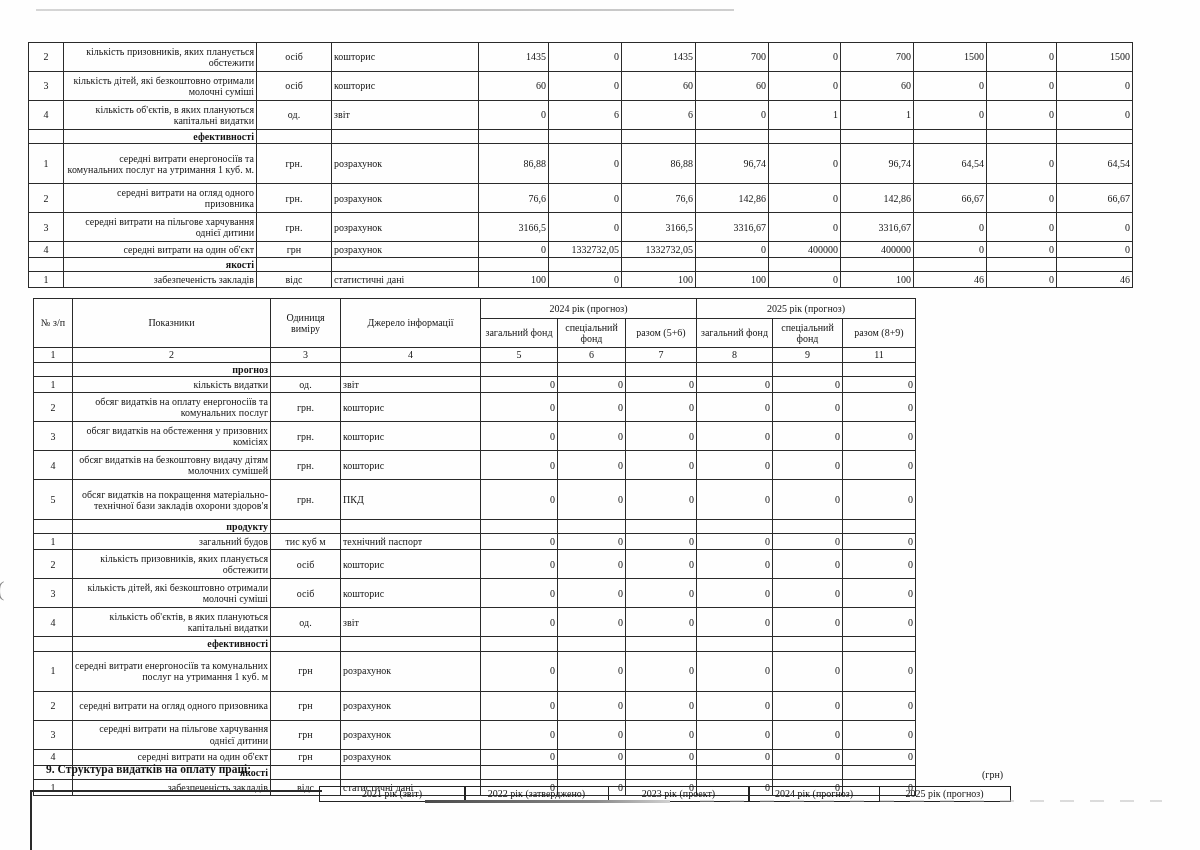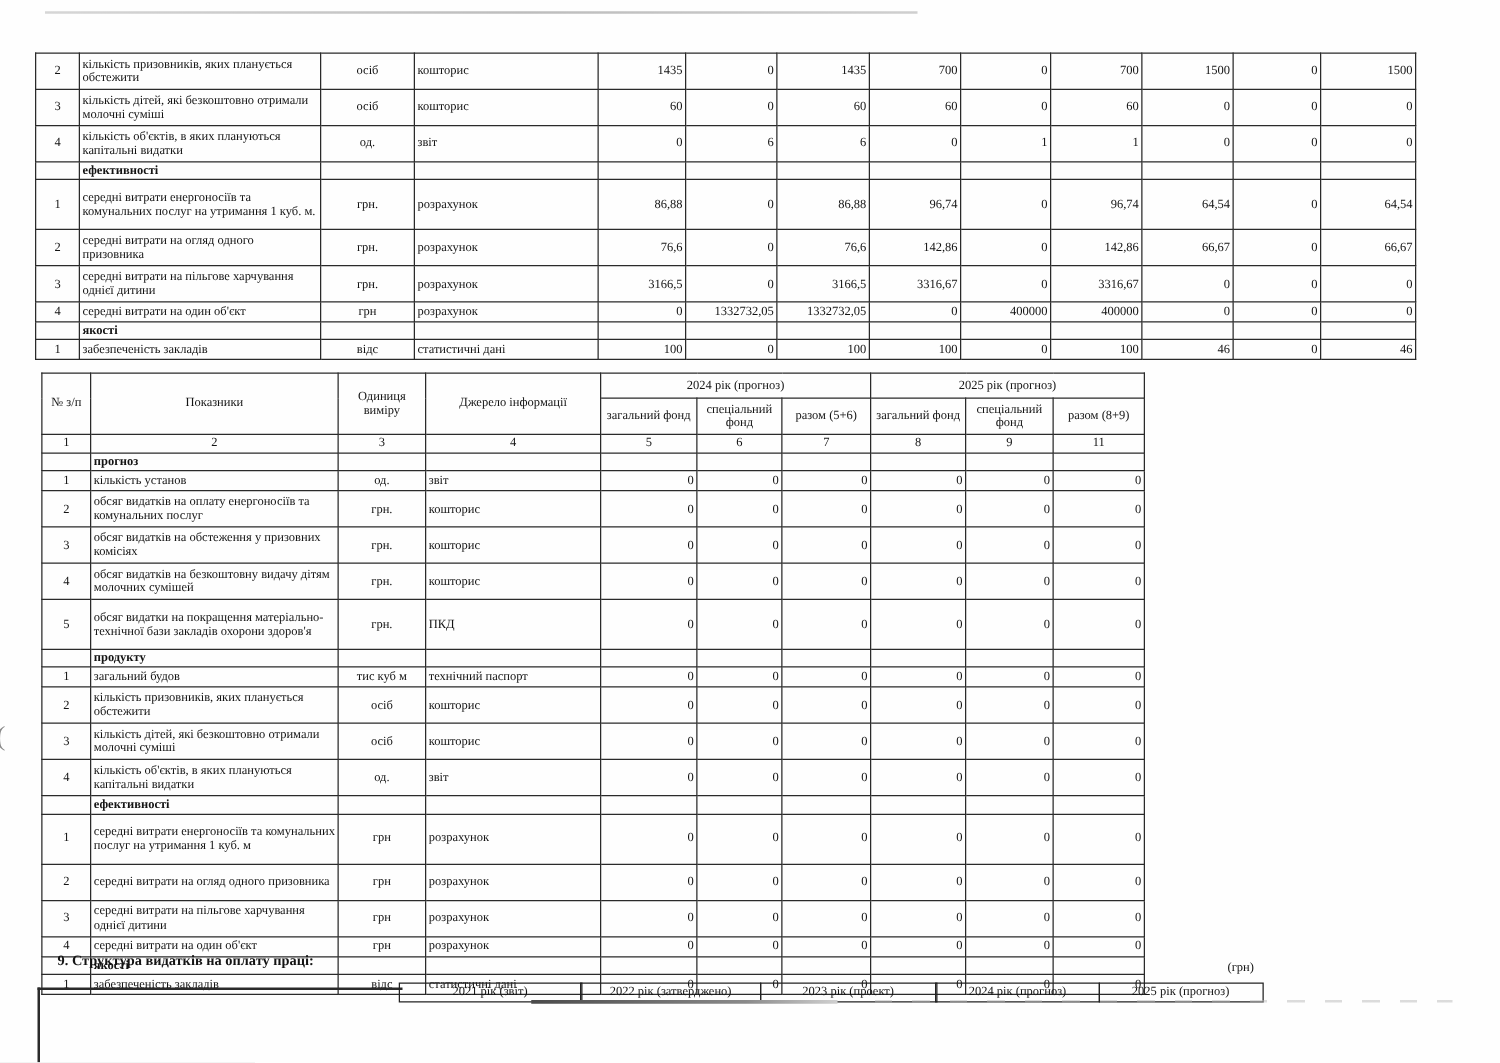--- a/index.html
+++ b/index.html
@@ -5,21 +5,21 @@
   html,body{margin:0;padding:0;background:#e9e9e9;}
   #page{position:relative;width:1200px;height:850px;background:#fefefe;overflow:hidden;
         font-family:"Liberation Serif", serif;color:#141414;}
   
   table.doc{border-collapse:collapse;table-layout:fixed;position:absolute;}
   table.doc td,table.doc th{border:1px solid #2a2a2a;font-weight:normal;
         font-size:10px;line-height:1.12;padding:1px 2px;vertical-align:middle;
         overflow:hidden;}
   table.doc{border:1.5px solid #222;}
   td.c-num{text-align:center;}
-  td.c-ind{text-align:left;}
+  td.c-ind{text-align:right;}
   td.c-ind.sec{font-weight:bold;}
   td.c-unit{text-align:center;}
   td.c-src{text-align:left;}
   td.c-val{text-align:right;padding-right:3px;}
   td.c-colnum{text-align:center;height:12px;}
   tr.lines-1 td{height:13px;}
   tr.lines-2 td{height:26px;}
   tr.lines-3 td{height:37px;}
   tr.section td{height:11px;}
   
@@ -274,21 +274,21 @@
           <td class="c-src"></td>
           <td class="c-val"></td>
           <td class="c-val"></td>
           <td class="c-val"></td>
           <td class="c-val"></td>
           <td class="c-val"></td>
           <td class="c-val"></td>
         </tr>
         <tr class="lines-1">
           <td class="c-num">1</td>
-          <td class="c-ind">кількість установ</td>
+          <td class="c-ind">кількість видатки</td>
           <td class="c-unit">од.</td>
           <td class="c-src">звіт</td>
           <td class="c-val">0</td>
           <td class="c-val">0</td>
           <td class="c-val">0</td>
           <td class="c-val">0</td>
           <td class="c-val">0</td>
           <td class="c-val">0</td>
         </tr>
         <tr class="lines-2">
@@ -322,21 +322,21 @@
           <td class="c-src">кошторис</td>
           <td class="c-val">0</td>
           <td class="c-val">0</td>
           <td class="c-val">0</td>
           <td class="c-val">0</td>
           <td class="c-val">0</td>
           <td class="c-val">0</td>
         </tr>
         <tr class="lines-3">
           <td class="c-num">5</td>
-          <td class="c-ind">обсяг видатки на покращення матеріально-технічної бази закладів охорони здоров'я</td>
+          <td class="c-ind">обсяг видатків на покращення матеріально-технічної бази закладів охорони здоров'я</td>
           <td class="c-unit">грн.</td>
           <td class="c-src">ПКД</td>
           <td class="c-val">0</td>
           <td class="c-val">0</td>
           <td class="c-val">0</td>
           <td class="c-val">0</td>
           <td class="c-val">0</td>
           <td class="c-val">0</td>
         </tr>
         <tr class="section">

